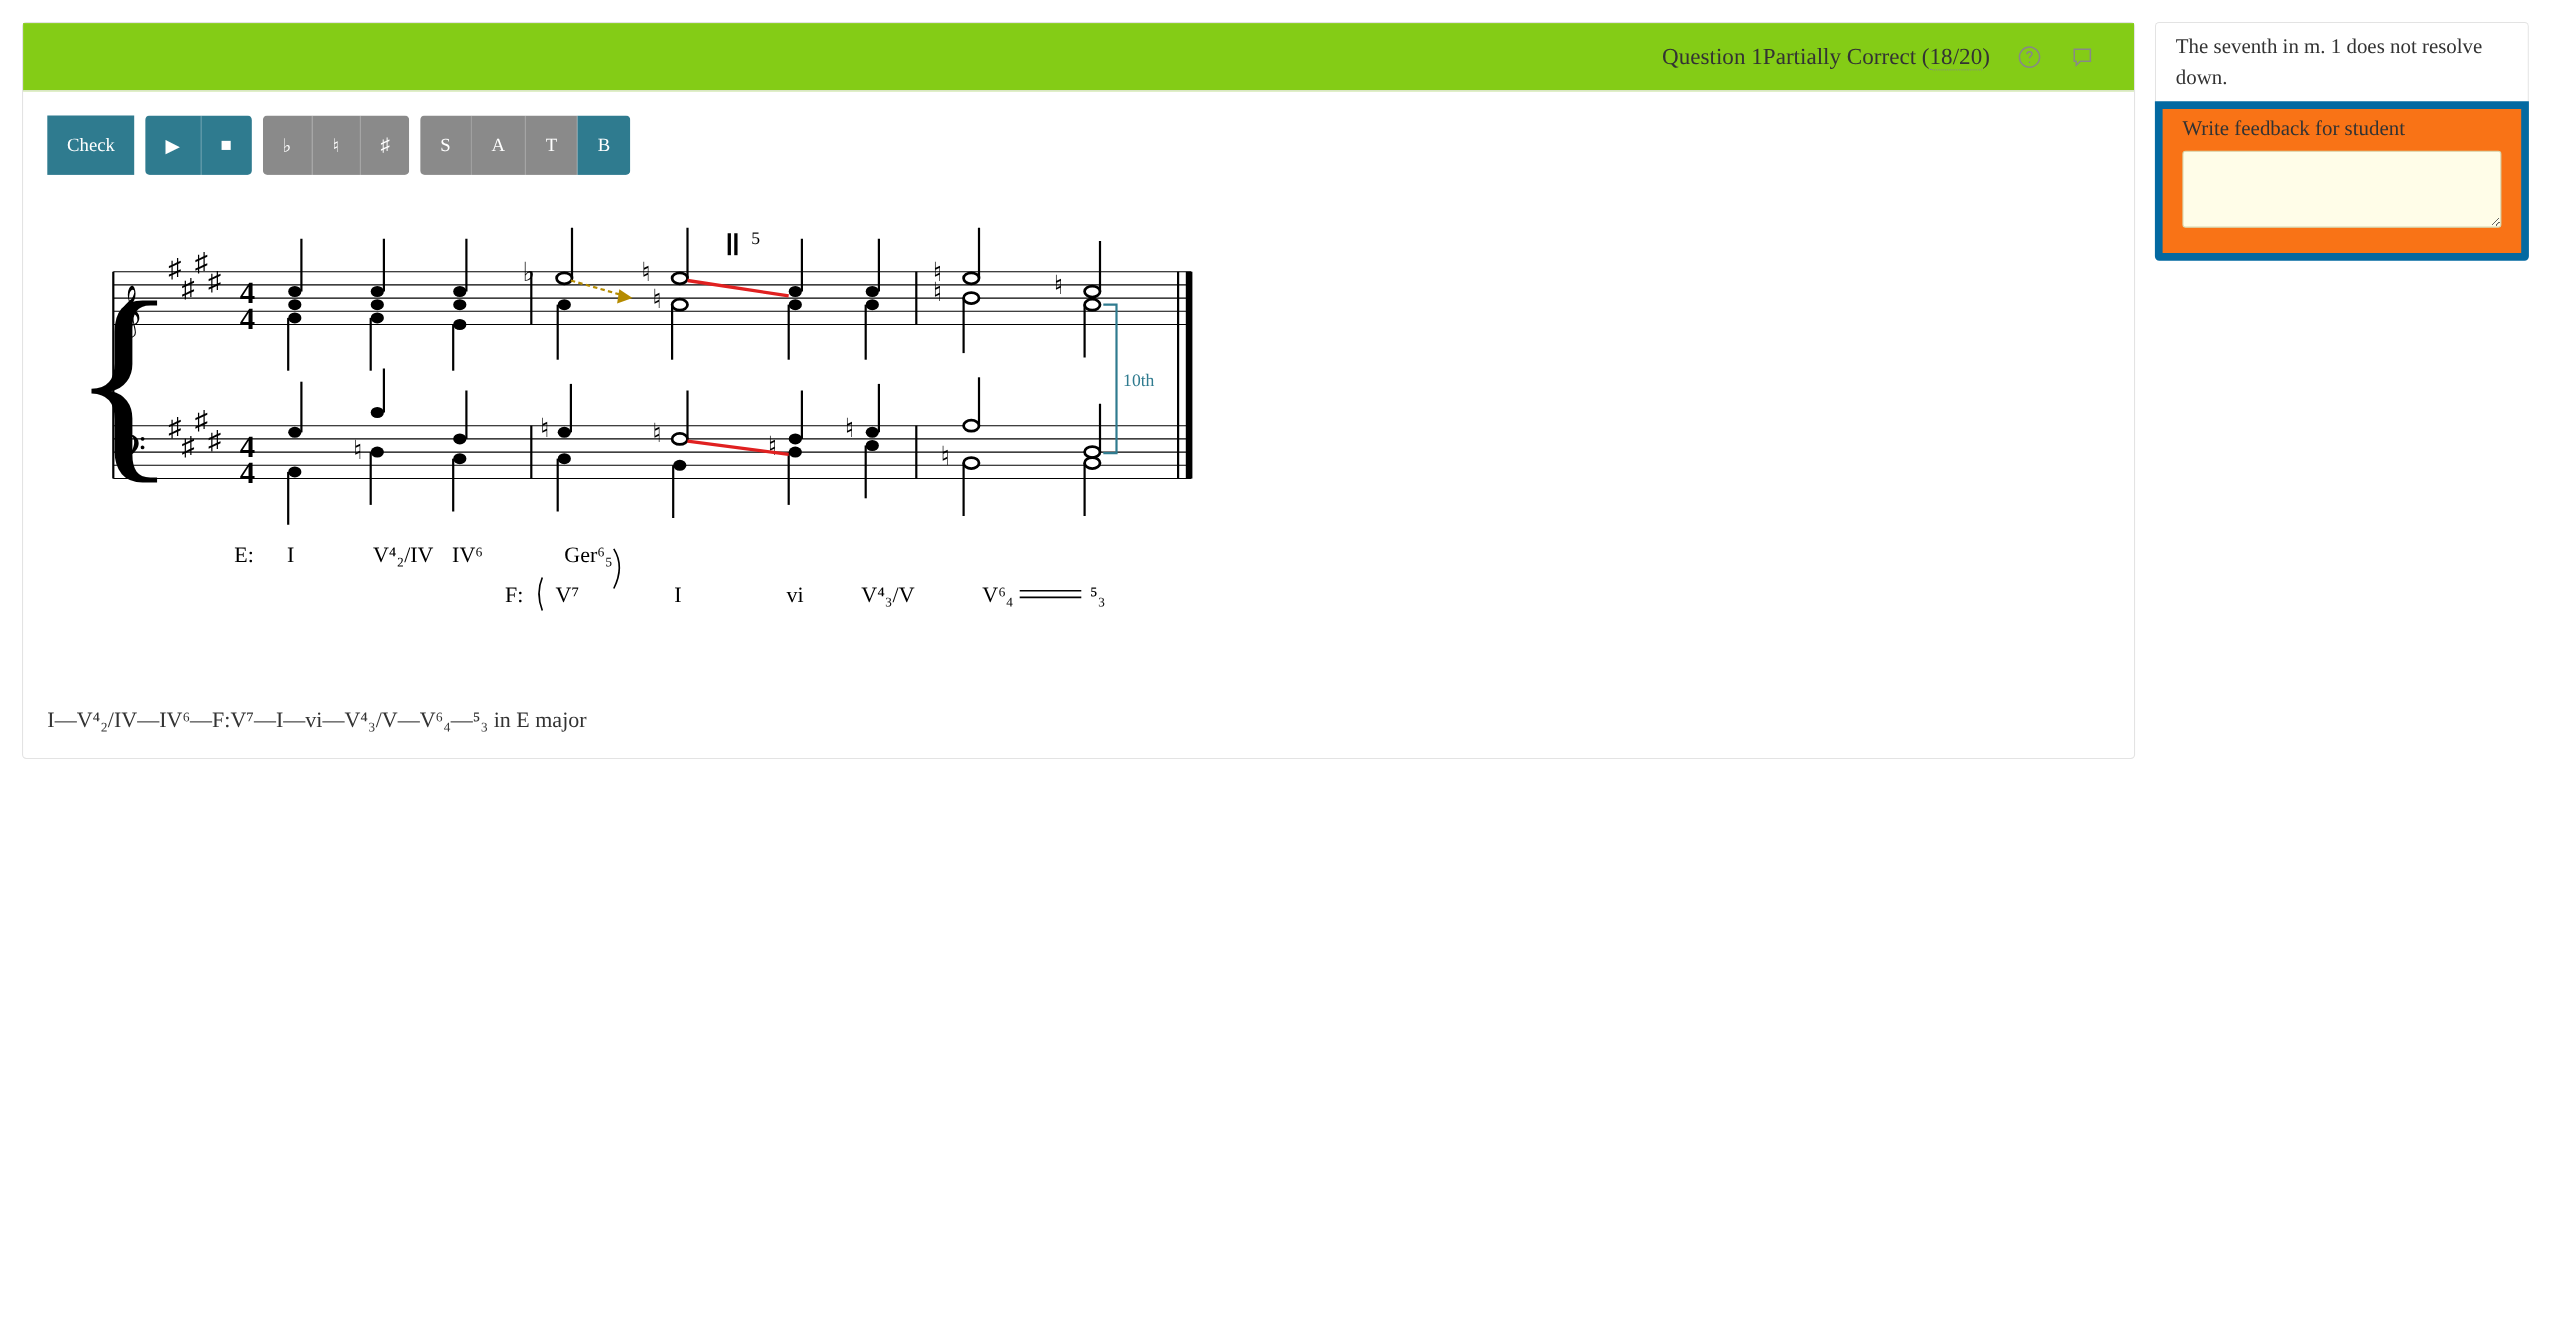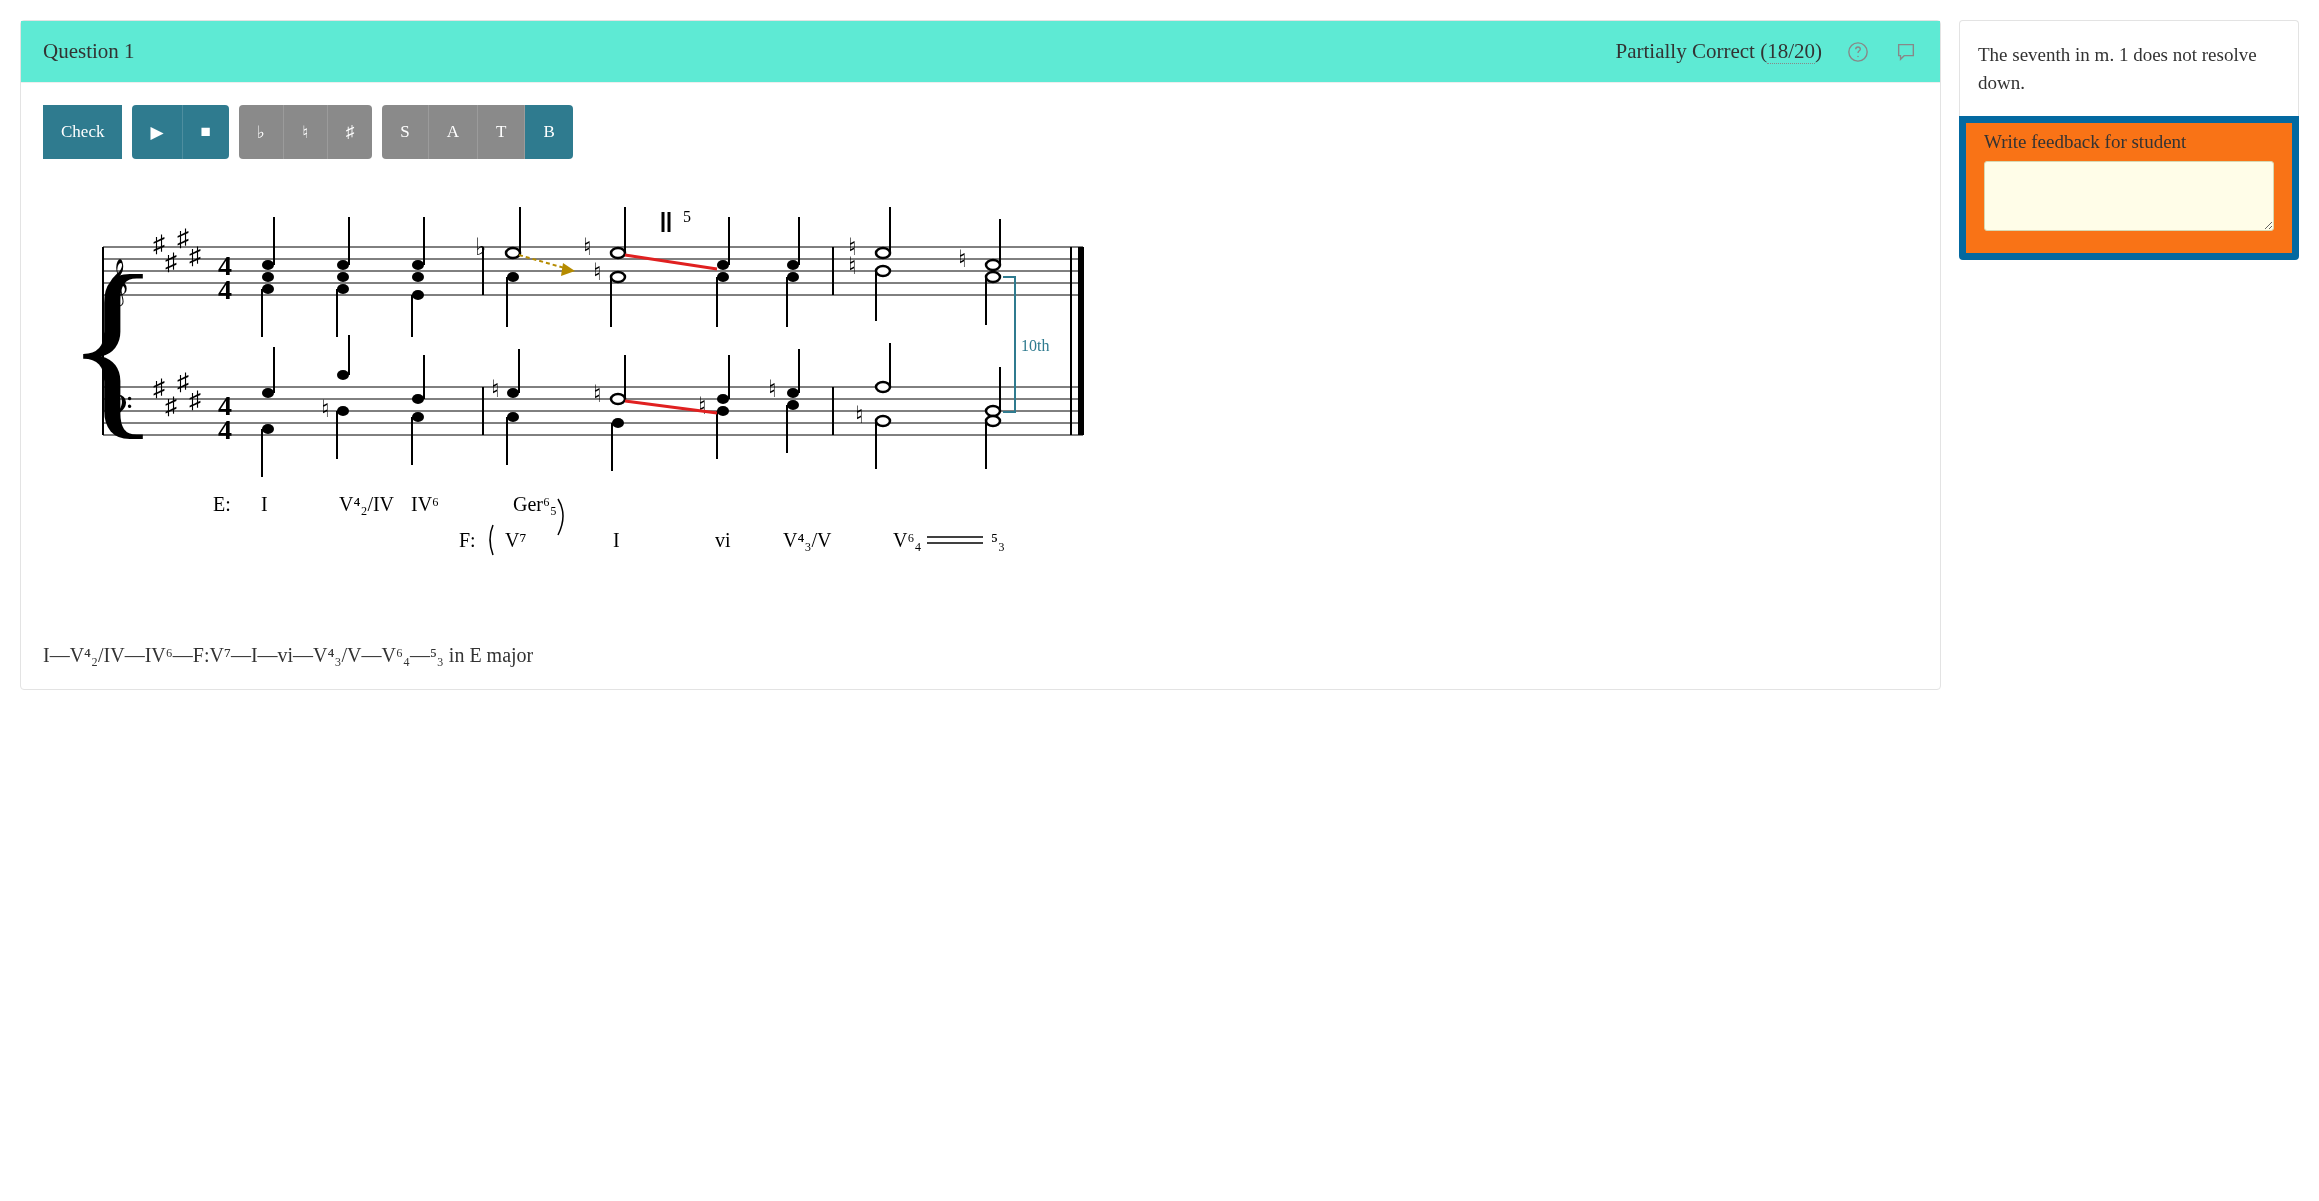--- a/index.html
+++ b/index.html
@@ -2,21 +2,21 @@
 <html><head>
 <meta charset="utf-8">
 <style>
   html,body{margin:0;padding:0;font-family:Georgia,"Times New Roman",serif;color:#333;background:#fff}
   *{box-sizing:border-box}
   .page{display:flex;gap:18px;padding:20px;min-height:100%}
   .main-col{flex:1;min-width:0}
   .side-col{width:340px;flex-shrink:0}
 
   .card{border:1px solid #e3e3e3;border-radius:4px;background:#fff}
-  .question-header{background:#5eead4;padding:18px 22px;display:flex;justify-content:space-between;align-items:center;border-bottom:1px solid #eee}
+  .question-header{background:#84cc16;padding:18px 35px;display:flex;justify-content:flex-end;align-items:center;border-bottom:1px solid #eee}
   .qh-left{font-size:21px}
   .qh-right{display:flex;align-items:center;gap:24px;font-size:21px}
   .score{border-bottom:1px dotted #888;cursor:help}
   .icon-btn{display:inline-flex;align-items:center;justify-content:center;width:24px;height:24px;cursor:pointer;color:#888}
   .icon-btn svg{width:22px;height:22px;stroke:currentColor;fill:none;stroke-width:1.5}
 
   .body{padding:22px}
   .toolbar{display:flex;gap:10px;margin-bottom:18px}
   .btn-group{display:inline-flex;border-radius:4px;overflow:hidden}
   .btn{min-width:44px;height:54px;padding:0 18px;display:inline-flex;align-items:center;justify-content:center;font-size:17px;font-family:inherit;cursor:pointer;border:none;color:#fff;background:#2f7b8f}
@@ -40,21 +40,21 @@
   .bracket{stroke:#2f7b8f;stroke-width:2;fill:none}
   .interval-lbl{fill:#2f7b8f;font-size:16px;font-family:Georgia,serif}
   .meas-num{font-size:16px}
   .roman{font-family:Georgia,serif;font-size:20px;fill:#000}
   .glyph-big{font-family:"Times New Roman",serif;font-size:40px}
   .brace{font-family:"Times New Roman",serif;font-size:200px;fill:#000}
 
   .progression{margin-top:47px;font-size:20px;white-space:nowrap}
 
   .feedback-list{}
-  .fb-item{border:1px solid #e3e3e3;border-bottom:none;padding:20px 18px;font-size:19px;line-height:1.45;background:#fff}
+  .fb-item{border:1px solid #e3e3e3;border-bottom:none;padding:8px 18px;font-size:19px;line-height:1.45;background:#fff}
   .fb-item:first-child{border-top-left-radius:4px;border-top-right-radius:4px}
   .fb-input-wrap{border:7px solid #0369a1;border-radius:0 0 4px 4px;padding:8px 18px 18px;background:#f97316}
   .fb-label{font-size:19px;margin-bottom:8px}
   .fb-textarea{width:100%;height:70px;resize:vertical;background:#fffde8;border:1px solid #d8d8b0;border-radius:3px;padding:6px;font-family:inherit;font-size:15px}
 </style>
 </head>
 <body>
 
 <div class="page">
   <div class="main-col">

